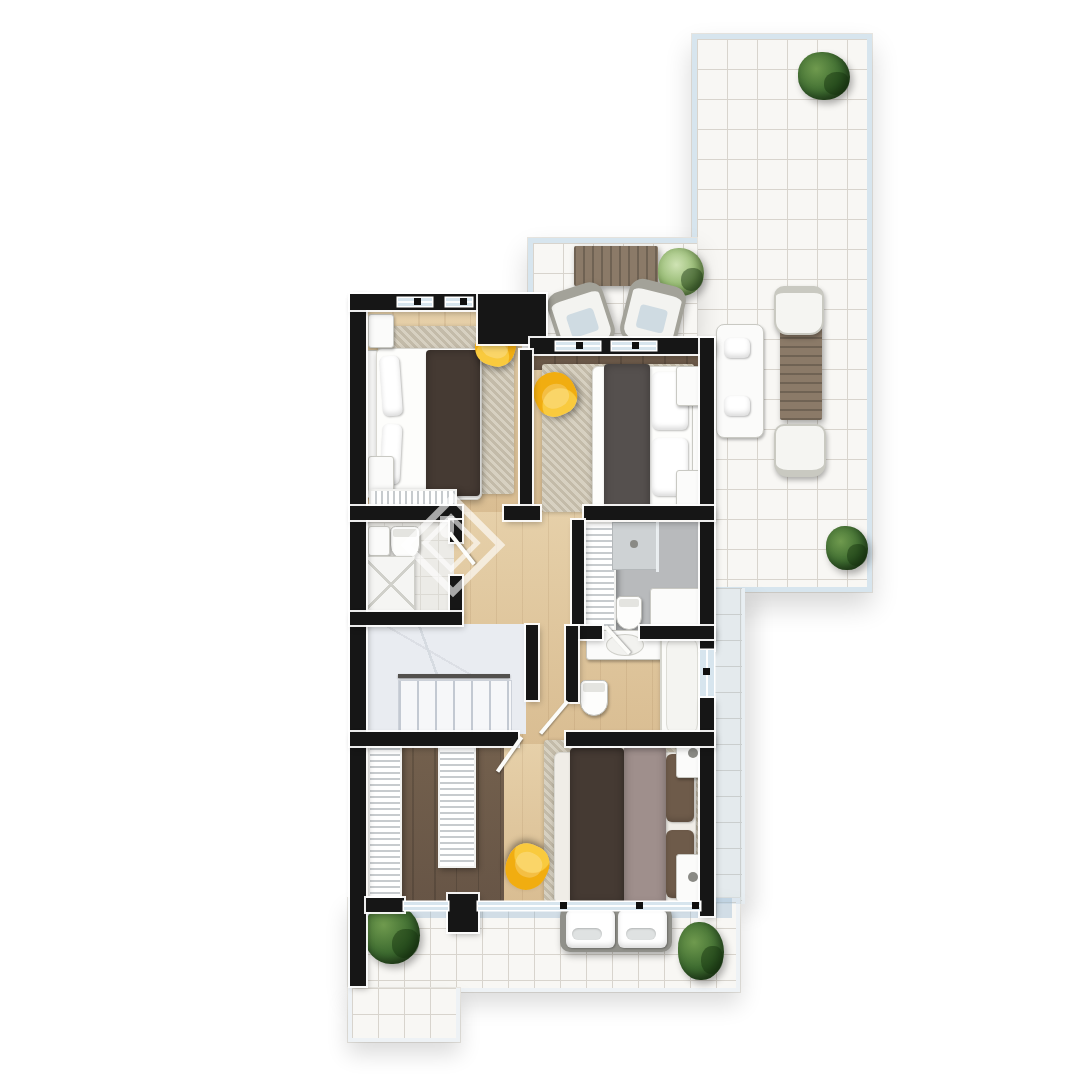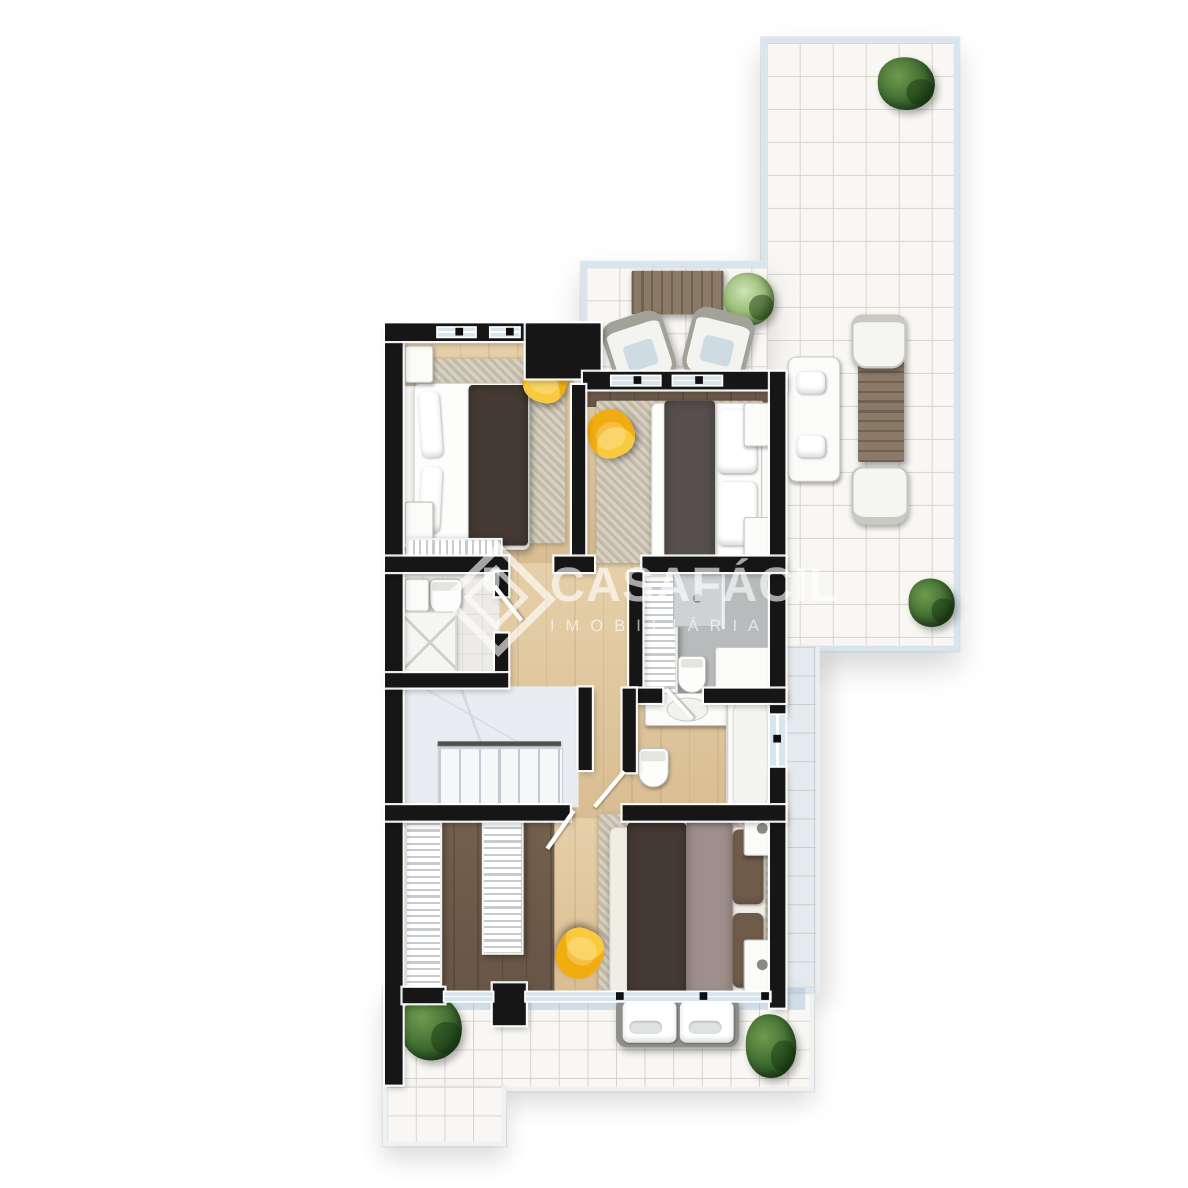--- a/index.html
+++ b/index.html
@@ -235,19 +235,15 @@
   <div class="abs door" style="left:566px;top:700px;width:4px;height:42px;transform:rotate(40deg);"></div>
   <div class="abs door" style="left:520px;top:736px;width:4px;height:42px;transform:rotate(35deg);"></div>
   <div class="abs door" style="left:604px;top:628px;width:4px;height:36px;transform:rotate(-42deg);"></div>
 
   <div class="abs wm" style="left:400px;top:492px;width:320px;height:110px;">
     <div class="abs" style="left:4px;top:4px;width:88px;height:88px;">
       <div class="abs wm-d" style="left:12px;top:12px;width:60px;height:60px;"></div>
       <div class="abs wm-d wm-d2" style="left:26px;top:26px;width:32px;height:32px;"></div>
       <div class="abs wm-house" style="left:36px;top:20px;width:14px;height:22px;"></div>
     </div>
-    <div class="abs" style="left:100px;top:18px;width:220px;">
-      <div class="wm-brand">CASAFÁCIL</div>
-      <div class="wm-sub">IMOBILIÁRIA</div>
-    </div>
   </div>
 
 </div>
 
 </body></html>

